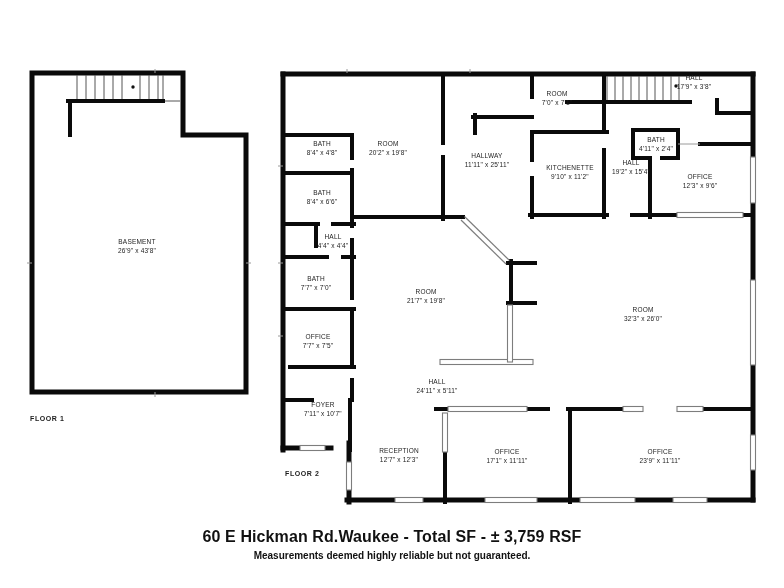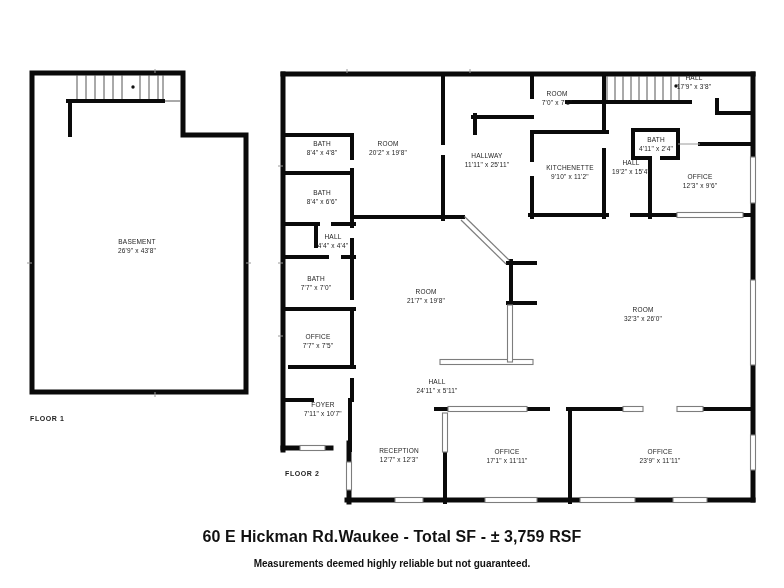--- a/index.html
+++ b/index.html
@@ -11,21 +11,21 @@
   .room-label{
     position:absolute;transform:translate(-50%,-50%);
     text-align:center;font-size:6.5px;line-height:1.45;letter-spacing:.2px;
     color:#1c1c1c;white-space:nowrap;font-weight:500;
   }
   .floor-tag{
     position:absolute;font-size:7px;font-weight:600;letter-spacing:.6px;color:#1c1c1c;
   }
   .title-block{position:absolute;left:0;right:0;text-align:center;}
   .plan-title{font-size:16px;font-weight:700;color:#111;letter-spacing:.1px;}
-  .plan-disclaimer{font-size:10px;font-weight:700;color:#111;margin-top:12px;}
+  .plan-disclaimer{font-size:10px;font-weight:700;color:#111;margin-top:4px;}
 </style>
 </head>
 <body>
 
 <div id="stage">
 
   <svg id="plan-svg" width="784" height="588" viewBox="0 0 784 588">
 
     <g stroke="#0a0a0a" stroke-width="5" fill="none" stroke-linecap="square">
       <path d="M32,73 H183 V135 H246 V392 H32 Z"></path>

